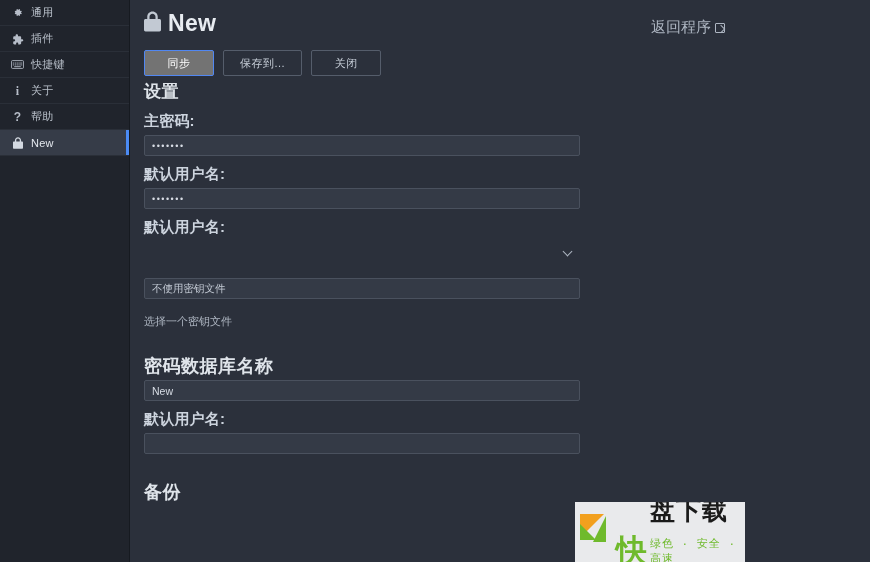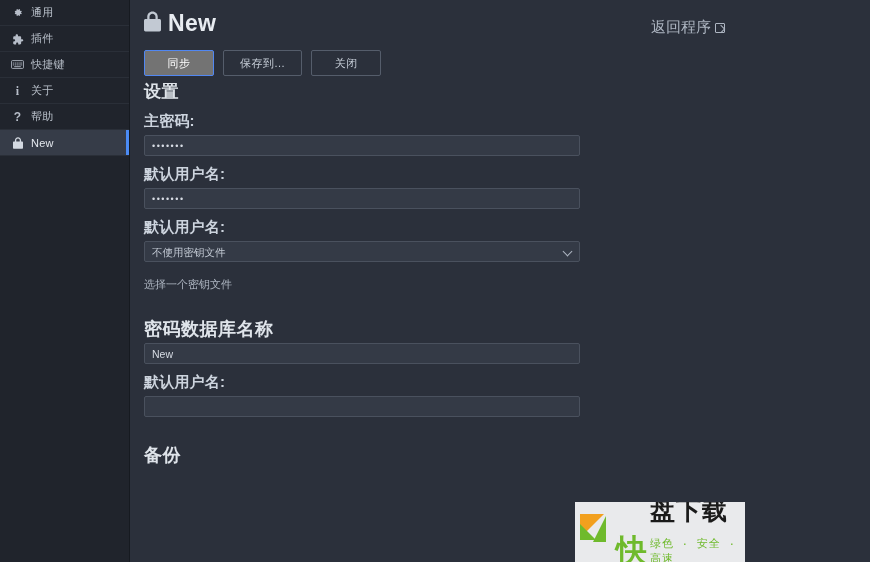--- a/index.html
+++ b/index.html
@@ -210,21 +210,22 @@
     height: 21px;
     background: #343a46;
     border: 1px solid #4a515e;
     border-radius: 2px;
     color: #c3cad4;
     font-size: 10.5px;
     padding: 0 22px 0 7px;
     outline: none;
     appearance: none;
     -webkit-appearance: none;
-    font-family: Liberation Sans, sans-serif;
+    font-family: Liberation Mono, monospace;
+    margin-top: 37px;
   }
   .sel-caret {
     position: absolute;
     right: 8px; top: 7px;
     width: 8px; height: 8px;
     pointer-events: none;
   }
   .sel-caret::before {
     content: "";
     position: absolute;

